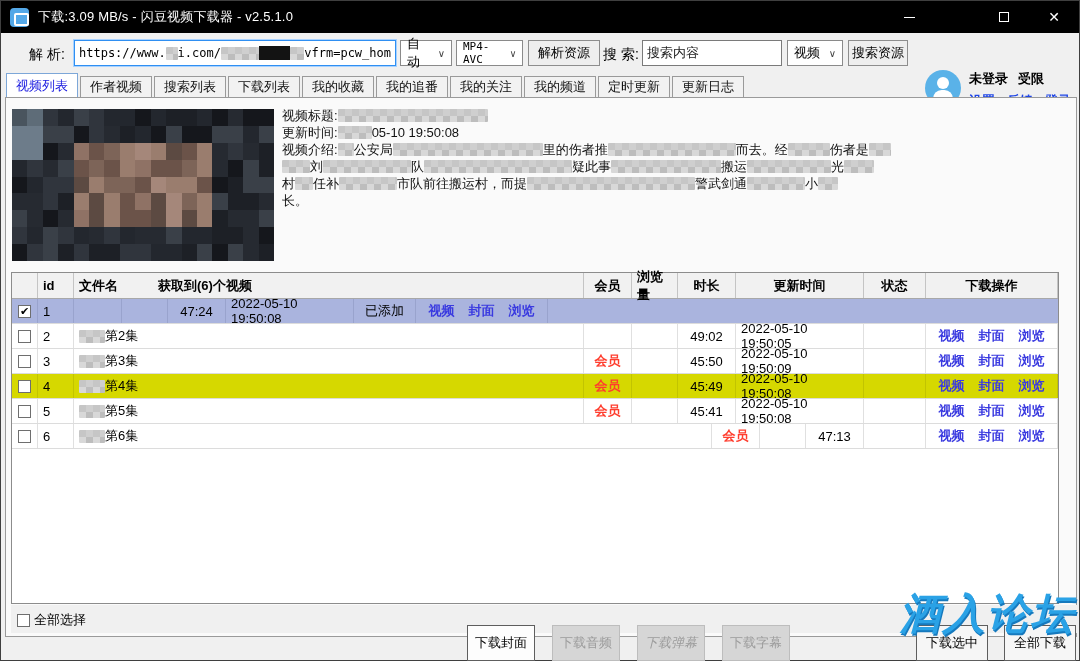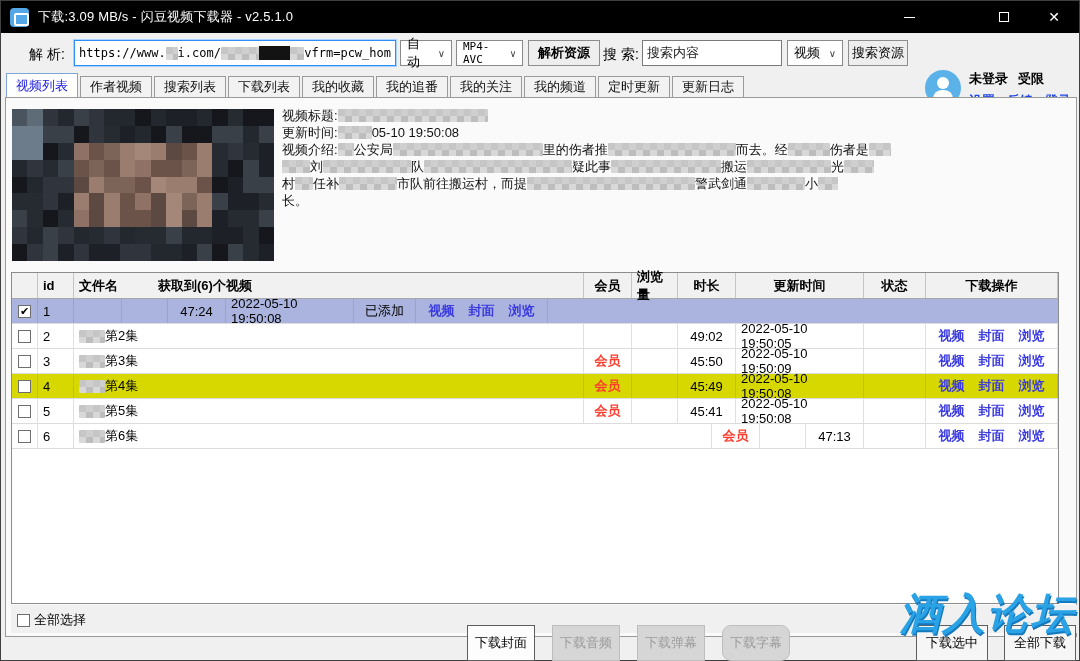--- a/index.html
+++ b/index.html
@@ -24,21 +24,21 @@
   .url-box { left:55px; width:322px; border:1px solid #2f8ff2; outline:1px solid #a8d2ff; font-family:"DejaVu Sans Mono",monospace; }
   .search-box { left:623px; width:140px; }
   .search-box .ph { color:#1a1a1a; font-size:13px; font-family:"Liberation Sans",sans-serif; }
   .select { position:absolute; top:7px; height:26px; background:#fff; border:1px solid #8a8a8a; font-size:13px; display:flex; align-items:center; padding:0 6px; }
   .select .chev { margin-left:auto; color:#444; font-size:10px; padding-left:8px; }
   .sel-mode { left:381px; width:52px; }
   .sel-format { left:437px; width:67px; font-family:"DejaVu Sans Mono",monospace; font-size:11px; }
   .sel-stype { left:768px; width:56px; }
   .btn { background:#eee; border:1px solid #8d8d8d; font-size:13px; color:#000; display:flex; align-items:center; justify-content:center; }
   .tb-btn { position:absolute; top:7px; height:26px; }
-  .btn-parse { left:509px; width:72px;font-weight:bold; }
+  .btn-parse { left:509px; width:72px; }
   .btn-searchres { left:829px; width:60px; }
   .avatar { position:absolute; left:906px; top:37px; width:36px; height:36px; border-radius:50%; background:#5ab2e8; }
   .avatar::before { content:""; position:absolute; left:12px; top:7px; width:12px; height:12px; border-radius:50%; background:#fff; }
   .avatar::after { content:""; position:absolute; left:8px; top:20px; width:20px; height:12px; border-radius:10px 10px 4px 4px; background:#fff; }
   .acct { position:absolute; left:950px; top:37px; width:125px; }
   .acct-line1 { font-size:13px; font-weight:bold; color:#000; }
   .acct-line1 span { margin-right:10px; }
   .acct-line2 { margin-top:4px; font-size:13px; font-weight:bold; color:#1f46e6; display:flex; gap:12px; }
 
   
@@ -69,21 +69,21 @@
   .alink { color:#3a3ae0; cursor:pointer; font-weight:bold; }
   .actions-cell { display:flex; gap:14px; justify-content:center; }
   .cbx { width:13px; height:13px; border:1px solid #6e6e6e; background:#fff; display:inline-flex; align-items:center; justify-content:center; font-size:11px; line-height:11px; color:#000; }
 
   
   .footer { position:absolute; left:5px; bottom:3px; width:1066px; height:28px; background:#f0f0f0; }
   .select-all { position:absolute; left:6px; top:6px; display:flex; align-items:center; gap:4px; font-size:13px; }
   .f-btn { position:absolute; top:20px; width:68px; height:36px; }
   .f-btn.on { background:#fdfdfd; border:1px solid #5e5e5e; }
   .f-btn.off { background:#d6d6d6; border:1px solid #bdbdbd; color:#9b9b9b; }
-  .b-cover { left:456px; } .b-audio { left:541px; } .b-danmu { left:626px; } .b-sub { left:711px;border-radius:9px; }
+  .b-cover { left:456px; } .b-audio { left:541px; } .b-danmu { left:626px;font-style:italic; } .b-sub { left:711px; }
   .b-dlsel { left:905px; width:72px; background:#f6f6f6; border:1px solid #5e5e5e; }
   .b-dlall { left:993px; width:72px; background:#f6f6f6; border:1px solid #5e5e5e; }
   .watermark { position:absolute; right:4px; bottom:18px; font-size:42px; font-weight:bold; font-style:italic; color:#2aa2e6; letter-spacing:2px; text-shadow:1px 2px 0 #1679bd; z-index:50; pointer-events:none; font-family:"Liberation Sans",sans-serif; }
 </style>
 </head>
 <body>
 
 <div class="window">
 
   <div class="titlebar">

